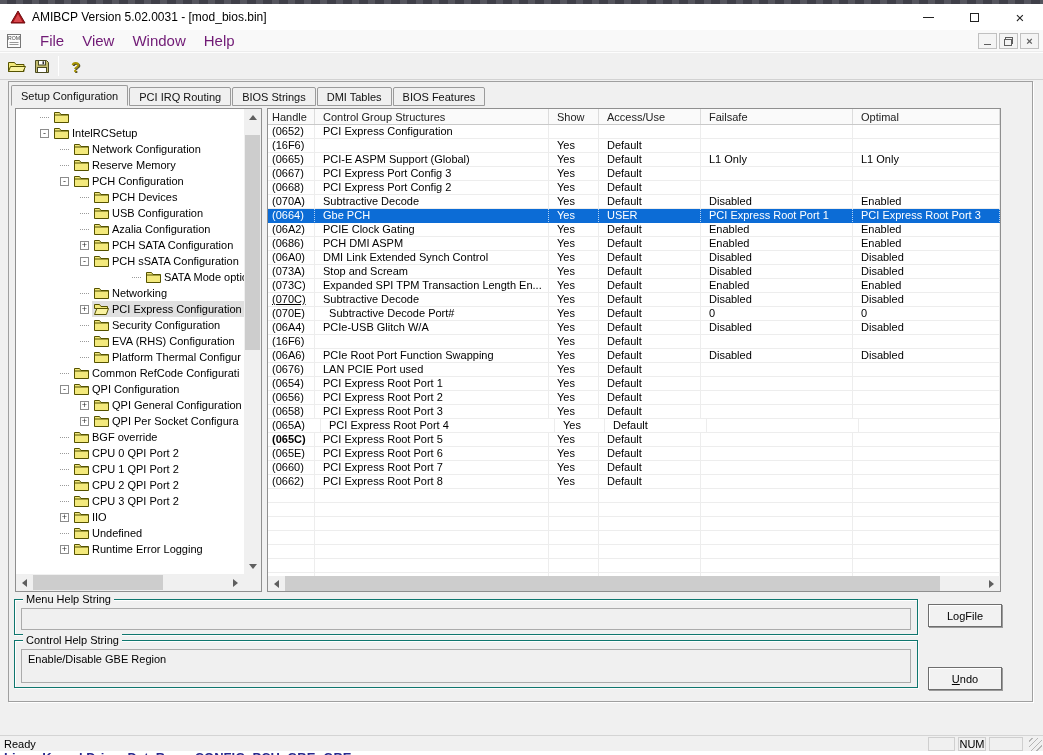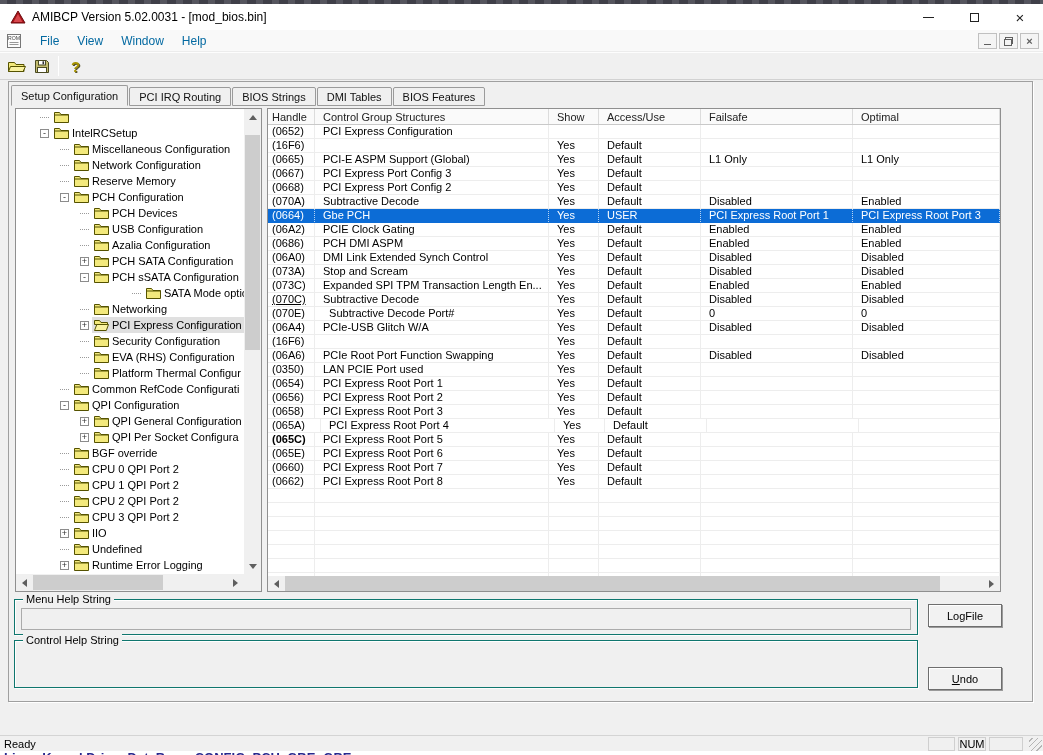--- a/index.html
+++ b/index.html
@@ -26,21 +26,21 @@
   .capbtns{position:absolute;right:0;top:0;height:26px;display:flex;}
   .capbtn{width:46px;height:26px;display:flex;align-items:center;justify-content:center;}
   .g-min{width:11px;height:1px;background:#222;}
   .g-max{width:9px;height:9px;border:1px solid #222;}
   .g-close{font-size:15px;line-height:15px;color:#222;}
 
   
   .menubar{position:absolute;left:0;top:30px;width:1043px;height:22px;background:#f9f9f9;
      display:flex;align-items:center;border-bottom:1px solid #ececec;}
   .romicon{margin:0 8px 0 6px;flex:none;display:flex;}
-  .menu-item{padding:3px 9px;font-size:12px;color:#0369a1;}
+  .menu-item{padding:3px 9px;font-size:15px;color:#701a75;}
   .mdibtns{position:absolute;right:4px;top:3px;display:flex;}
   .mdibtn{width:19px;height:16px;border:1px solid #c0c0c0;background:#f4f4f4;margin-left:2px;
      display:flex;align-items:center;justify-content:center;color:#5f5f5f;}
   .g-mdimin{width:7px;height:1px;background:#5f5f5f;margin-top:6px;}
   .g-restore{position:relative;width:9px;height:9px;}
   .g-restore::before{content:"";position:absolute;right:0;top:0;width:6px;height:5px;border:1px solid #5f5f5f;}
   .g-restore::after{content:"";position:absolute;left:0;bottom:0;width:6px;height:5px;border:1px solid #5f5f5f;background:#f4f4f4;}
   .g-mdiclose{font-size:11px;line-height:11px;color:#5f5f5f;font-weight:bold;}
 
   
@@ -240,32 +240,20 @@
           </div>
           <div class="trow" style="padding-left: 44px;">
             <span class="slot stub"></span>
             <span class="cnt">
               <span class="ficon">
                 <svg width="15" height="12" viewBox="0 0 15 12">
                   <path d="M.5 1.5h5l1.5 2h7.5v8H.5z" fill="#f3e97c" stroke="#555200"></path>
                   <path d="M.5 4h14" stroke="#555200"></path>
                 </svg>
               </span>
-              <span class="tlabel">Miscellaneous Configuration</span>
-            </span>
-          </div>
-          <div class="trow" style="padding-left: 44px;">
-            <span class="slot stub"></span>
-            <span class="cnt">
-              <span class="ficon">
-                <svg width="15" height="12" viewBox="0 0 15 12">
-                  <path d="M.5 1.5h5l1.5 2h7.5v8H.5z" fill="#f3e97c" stroke="#555200"></path>
-                  <path d="M.5 4h14" stroke="#555200"></path>
-                </svg>
-              </span>
               <span class="tlabel">Network Configuration</span>
             </span>
           </div>
           <div class="trow" style="padding-left: 44px;">
             <span class="slot stub"></span>
             <span class="cnt">
               <span class="ficon">
                 <svg width="15" height="12" viewBox="0 0 15 12">
                   <path d="M.5 1.5h5l1.5 2h7.5v8H.5z" fill="#f3e97c" stroke="#555200"></path>
                   <path d="M.5 4h14" stroke="#555200"></path>
@@ -742,21 +730,21 @@
           </div>
           <div class="trow2">
             <div class="tcell" style="width: 47px;">(06A6)</div>
             <div class="tcell" style="width: 234px;">PCIe Root Port Function Swapping</div>
             <div class="tcell" style="width: 50px;">Yes</div>
             <div class="tcell" style="width: 102px;">Default</div>
             <div class="tcell" style="width: 152px;">Disabled</div>
             <div class="tcell" style="width: 147px;">Disabled</div>
           </div>
           <div class="trow2">
-            <div class="tcell" style="width: 47px;">(0350)</div>
+            <div class="tcell" style="width: 47px;">(0676)</div>
             <div class="tcell" style="width: 234px;">LAN PCIE Port used</div>
             <div class="tcell" style="width: 50px;">Yes</div>
             <div class="tcell" style="width: 102px;">Default</div>
             <div class="tcell" style="width: 152px;"></div>
             <div class="tcell" style="width: 147px;"></div>
           </div>
           <div class="trow2">
             <div class="tcell" style="width: 47px;">(0654)</div>
             <div class="tcell" style="width: 234px;">PCI Express Root Port 1</div>
             <div class="tcell" style="width: 50px;">Yes</div>
@@ -891,20 +879,21 @@
     <div class="group" style="left:5px;top:517px;width:904px;height:36px">
       <span class="grouplabel">Menu Help String</span>
       <div class="groupinner"></div>
     </div>
     <div class="btn3d" style="left:919px;top:522px">
       <span>LogFile</span>
     </div>
 
     <div class="group" style="left:5px;top:558px;width:904px;height:48px">
       <span class="grouplabel">Control Help String</span>
+      <div class="groupinner">Enable/Disable GBE Region</div>
     </div>
     <div class="btn3d" style="left:919px;top:585px">
       <span class="undo-label">Undo</span>
     </div>
   </div>
 
   <div class="statusbar">
     <span class="statustext">Ready</span>
     <span class="scell" style="left:928px;width:27px"></span>
     <span class="scell" style="left:958px;width:28px">NUM</span>

